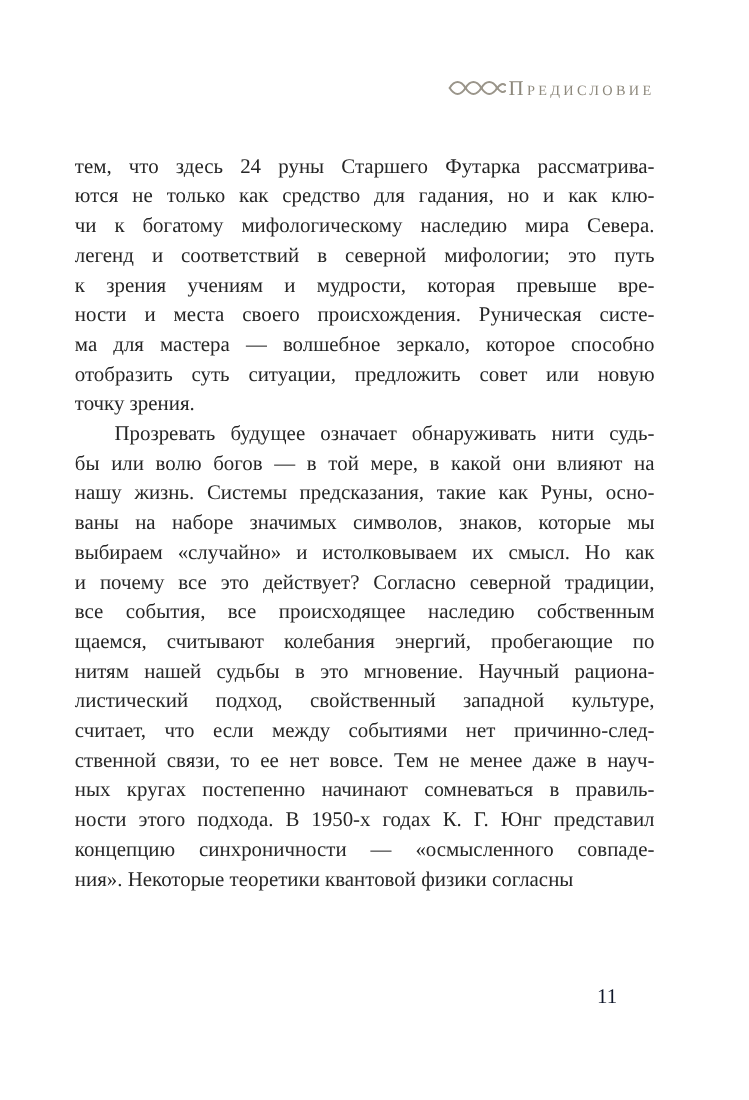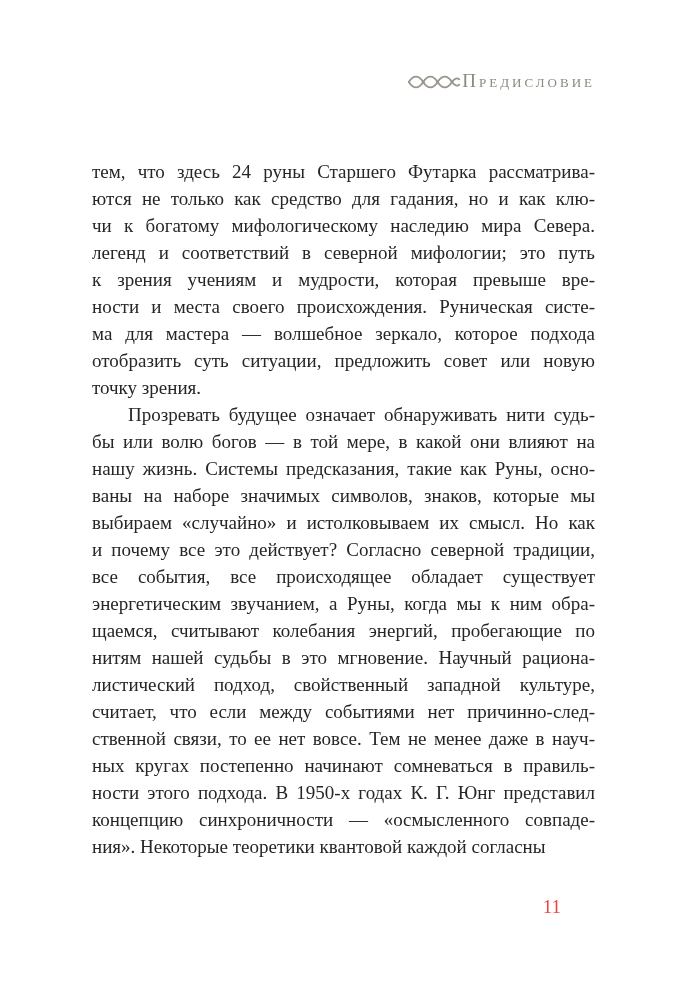--- a/index.html
+++ b/index.html
@@ -15,44 +15,43 @@
     font-family: "Liberation Serif", serif;
     color: #262626;
     overflow: hidden;
     box-sizing: border-box;
   }
   .header {
     position: absolute;
     top: 70px;
     right: 86px;
     display: flex;
-    align-items: flex-end;
+    align-items: flex-start;
     gap: 1px;
     color: #8d887c;
   }
   .ornament {
     display: inline-flex;
     align-items: center;
   }
   .header-title {
     font-variant: small-caps;
     font-size: 19px;
     letter-spacing: 3px;
     color: #8d887c;
     font-weight: normal;
   }
   .body-text {
     position: absolute;
     top: 138px;
-    left: 92px;
+    left: 68px;
     right: 86px;
     font-size: 19px;
     line-height: 27px;
     font-weight: 500;
-    margin-top: 20px;
   }
   .paragraph {
     margin: 0;
   }
   .line {
     text-align: justify;
     text-align-last: justify;
     white-space: nowrap;
   }
   .line.last {
@@ -61,21 +60,21 @@
     font-family: Liberation Serif, serif;
   }
   .line.indent {
     padding-left: 36px;
   }
   .page-number {
     position: absolute;
     top: 896px;
     right: 120px;
     font-size: 19px;
-    color: #ef4444;
+    color: #0f172a;
   }
 </style>
 </head>
 <body>
 
 <div class="page">
 
   <div class="header">
     <span class="ornament">
       <svg width="54" height="20" viewBox="0 0 60 22" fill="none">
@@ -90,40 +89,39 @@
   </div>
 
   <div class="body-text">
       <div class="paragraph">
         <div class="line">тем, что здесь 24 руны Старшего Футарка рассматрива-</div>
         <div class="line">ются не только как средство для гадания, но и как клю-</div>
         <div class="line">чи к богатому мифологическому наследию мира Севера.</div>
         <div class="line">легенд и соответствий в северной мифологии; это путь</div>
         <div class="line">к зрения учениям и мудрости, которая превыше вре-</div>
         <div class="line">ности и места своего происхождения. Руническая систе-</div>
-        <div class="line">ма для мастера — волшебное зеркало, которое подхода</div>
+        <div class="line">ма для мастера — волшебное зеркало, которое способно</div>
         <div class="line">отобразить суть ситуации, предложить совет или новую</div>
         <div class="line last">точку зрения.</div>
       </div>
       <div class="paragraph">
         <div class="line indent">Прозревать будущее означает обнаруживать нити судь-</div>
         <div class="line">бы или волю богов — в той мере, в какой они влияют на</div>
         <div class="line">нашу жизнь. Системы предсказания, такие как Руны, осно-</div>
         <div class="line">ваны на наборе значимых символов, знаков, которые мы</div>
         <div class="line">выбираем «случайно» и истолковываем их смысл. Но как</div>
         <div class="line">и почему все это действует? Согласно северной традиции,</div>
-        <div class="line">все события, все происходящее обладает существует</div>
-        <div class="line">энергетическим звучанием, а Руны, когда мы к ним обра-</div>
+        <div class="line">все события, все происходящее наследию собственным</div>
         <div class="line">щаемся, считывают колебания энергий, пробегающие по</div>
         <div class="line">нитям нашей судьбы в это мгновение. Научный рациона-</div>
         <div class="line">листический подход, свойственный западной культуре,</div>
         <div class="line">считает, что если между событиями нет причинно-след-</div>
         <div class="line">ственной связи, то ее нет вовсе. Тем не менее даже в науч-</div>
         <div class="line">ных кругах постепенно начинают сомневаться в правиль-</div>
         <div class="line">ности этого подхода. В 1950-х годах К. Г. Юнг представил</div>
         <div class="line">концепцию синхроничности — «осмысленного совпаде-</div>
-        <div class="line last">ния». Некоторые теоретики квантовой каждой согласны</div>
+        <div class="line last">ния». Некоторые теоретики квантовой физики согласны</div>
       </div>
     </div>
 
   <div class="page-number">11</div>
 
 </div>
 
 </body></html>

